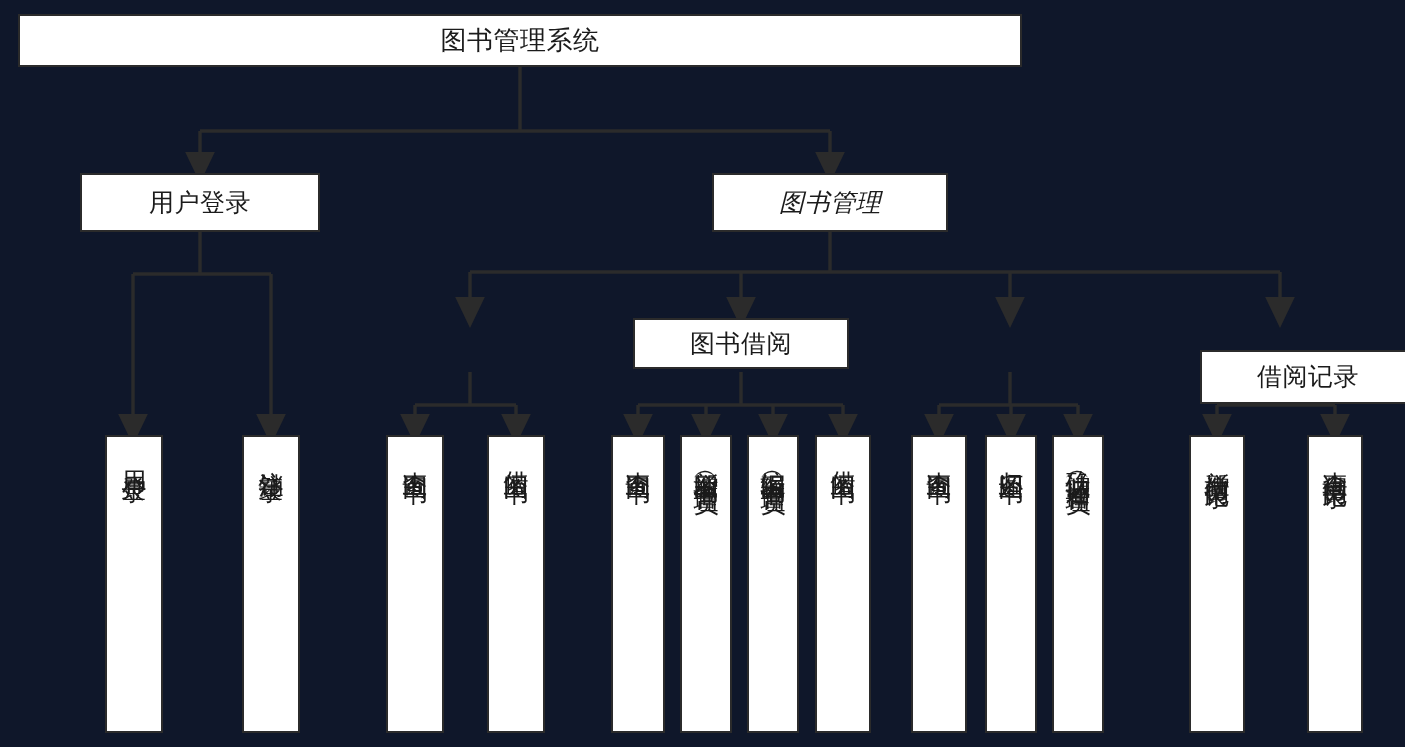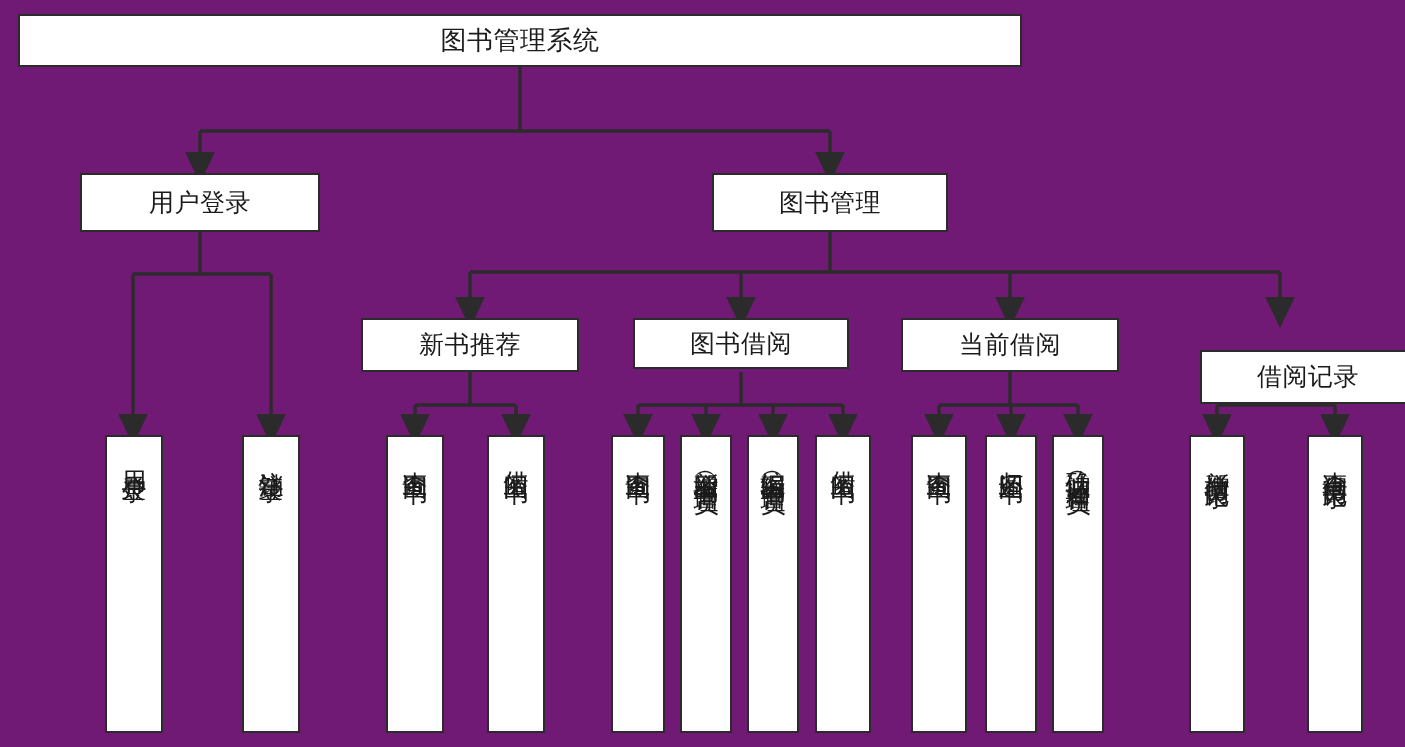--- a/index.html
+++ b/index.html
@@ -5,21 +5,21 @@
 <style>
   html,body{margin:0;padding:0;background:#ffffff;}
   body{
     font-family:"Liberation Sans","DejaVu Sans",sans-serif;
     color:#1b1b1b;
   }
   #canvas{
     position:relative;
     width:1405px;
     height:747px;
-    background:#701a75;
+    background:#0f172a;
     overflow:hidden;
   }
   #edges{
     position:absolute;
     left:0; top:0;
     width:1405px; height:747px;
     pointer-events:none;
   }
   .node{
     position:absolute;
@@ -124,32 +124,26 @@
     </g>
   </svg>
 
   <div class="node node-h node-root" style="left:18px;top:14px;width:1004px;height:53px;">
     <span class="label">图书管理系统</span>
   </div>
 
   <div class="node node-h" style="left:80px;top:173px;width:240px;height:59px;">
     <span class="label">用户登录</span>
   </div>
-  <div class="node node-h" style="left:712px;top:173px;width:236px;height:59px;">
+  <div class="node node-h" style="left:712px;top:173px;width:236px;height:59px;font-style:italic;">
     <span class="label">图书管理</span>
   </div>
 
-  <div class="node node-h" style="left:361px;top:318px;width:218px;height:54px;">
-    <span class="label">新书推荐</span>
-  </div>
   <div class="node node-h" style="left:633px;top:318px;width:216px;height:51px;">
     <span class="label">图书借阅</span>
-  </div>
-  <div class="node node-h" style="left:901px;top:318px;width:218px;height:54px;">
-    <span class="label">当前借阅</span>
   </div>
   <div class="node node-h" style="left:1200px;top:318px;width:216px;height:54px;margin-top:32px;">
     <span class="label">借阅记录</span>
   </div>
 
   <div class="node node-v" style="left:105px;top:435px;width:58px;height:298px;">
     <span class="label">用户登录</span>
   </div>
   <div class="node node-v" style="left:242px;top:435px;width:58px;height:298px;">
     <span class="label">注销登录</span>

